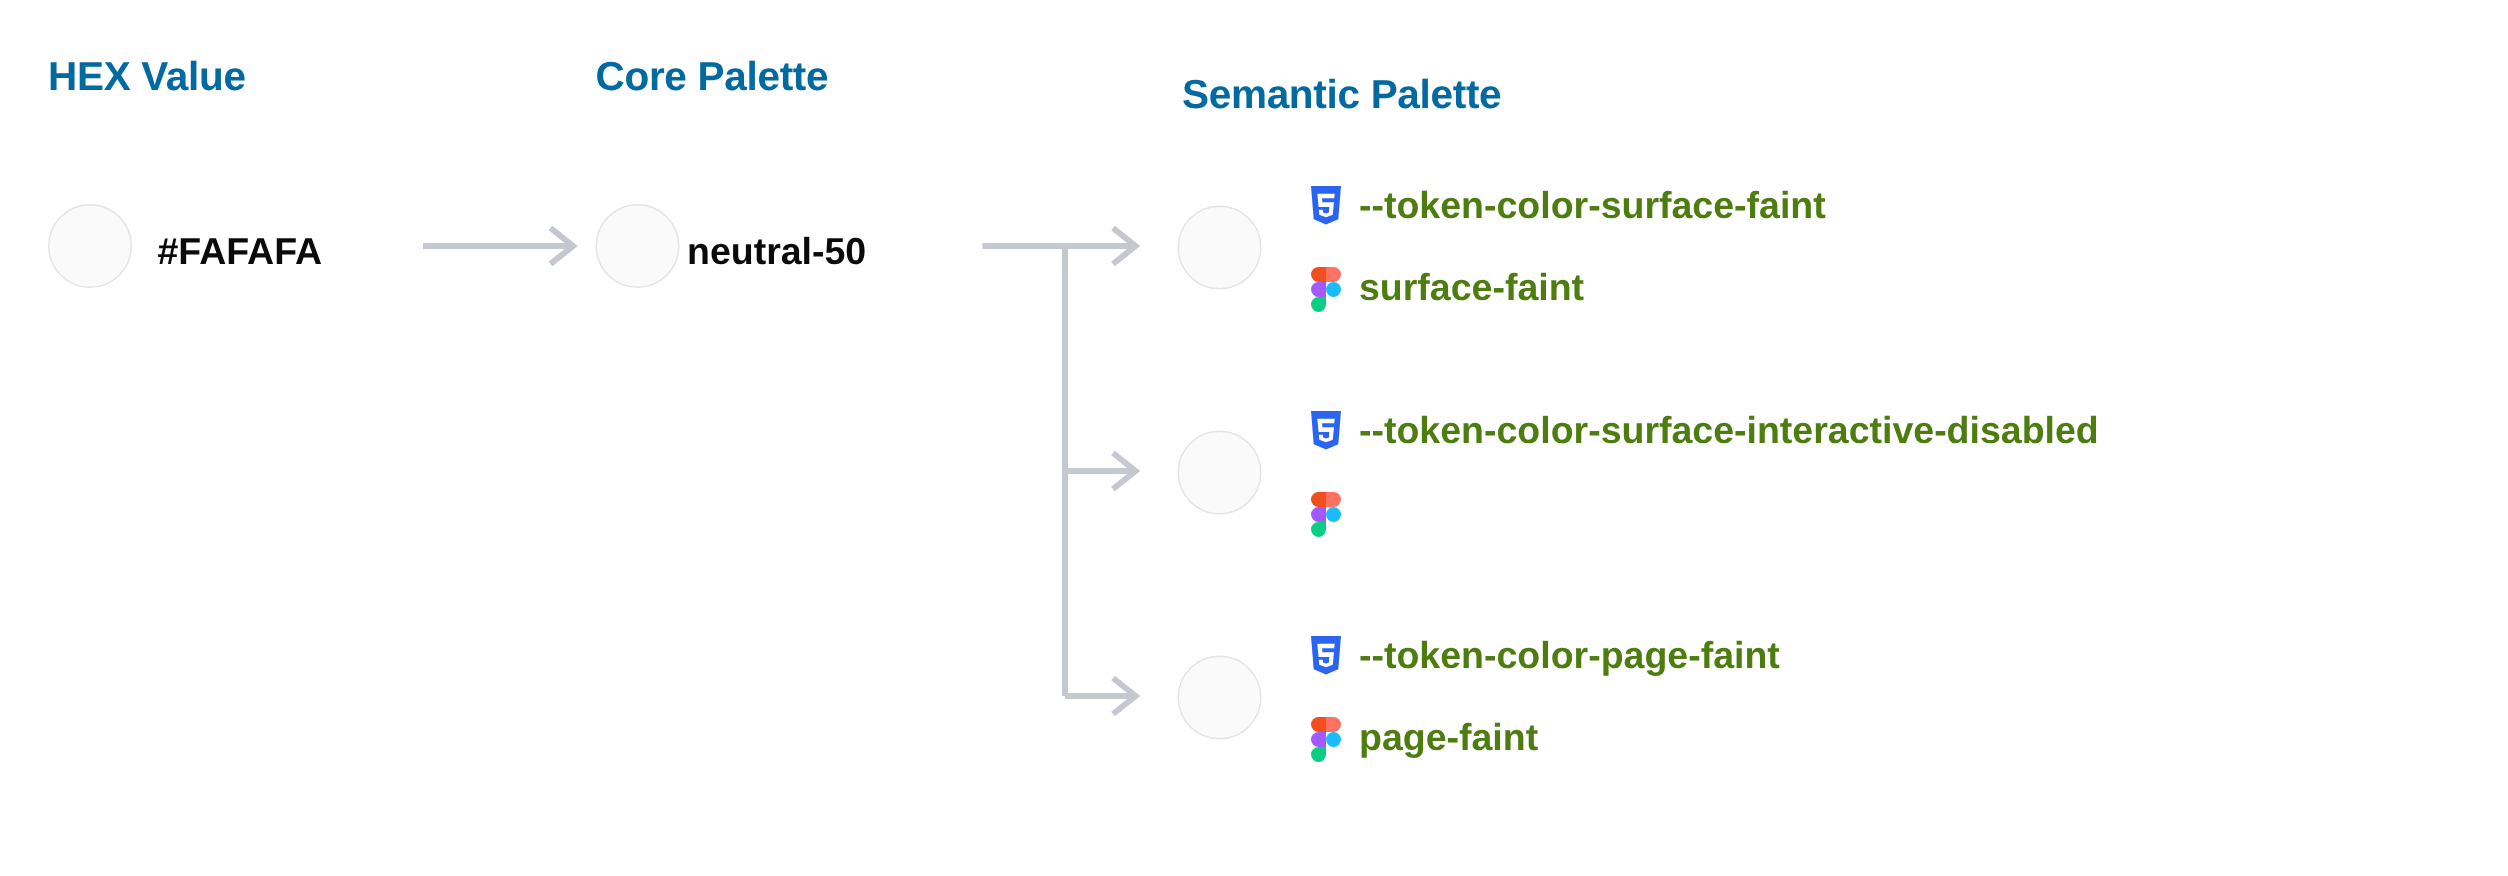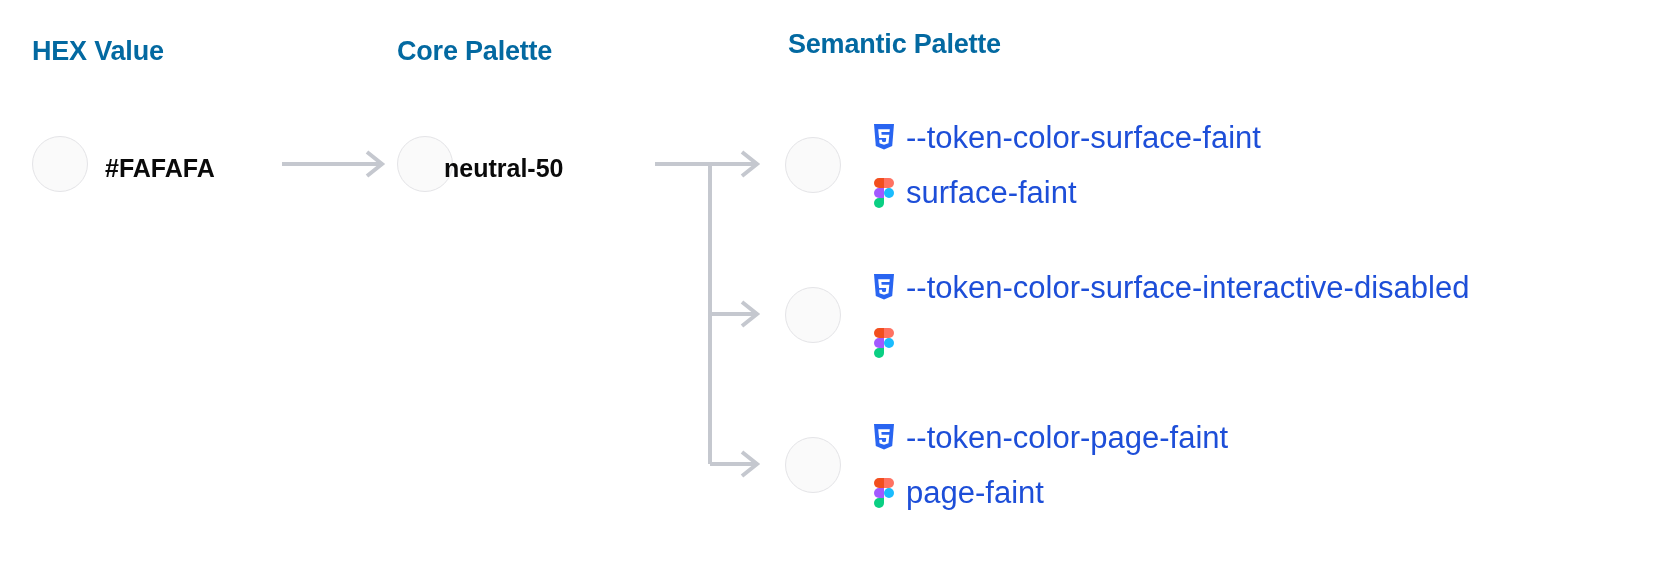--- a/index.html
+++ b/index.html
@@ -26,21 +26,21 @@
     position: absolute;
     font-size: 27px;
     font-weight: 700;
     letter-spacing: -0.2px;
     color: #0369a1;
     white-space: nowrap;
     line-height: 1;
   }
   .hdr-hex      { left: 32px;  top: 38px; }
   .hdr-core     { left: 397px; top: 38px; }
-  .hdr-semantic { left: 788px; top: 31px; }
+  .hdr-semantic { left: 788px; top: 50px; }
 
   
   .swatch {
     position: absolute;
     width: 56px;
     height: 56px;
     border-radius: 50%;
     background: #FAFAFA;
     border: 1.5px solid #E4E4E7;
     box-sizing: border-box;
@@ -85,23 +85,23 @@
     width: 790px;
   }
   .sem-line {
     display: flex;
     align-items: center;
     height: 55px;
     gap: 9px;
     white-space: nowrap;
   }
   .sem-text {
-    font-size: 31px;
-    font-weight: 400;
-    color: #1d4ed8;
+    font-size: 25px;
+    font-weight: 700;
+    color: #4d7c0f;
     line-height: 1;
     white-space: nowrap;
   }
 
   
   .icon-slot {
     width: 26px;
     height: 30px;
     flex: 0 0 26px;
     display: flex;
@@ -136,21 +136,21 @@
 
       <line x1="710" y1="464" x2="757" y2="464"></line>
       <polyline points="742,452 757,464 742,476"></polyline>
     </g>
   </svg>
 
   <div class="swatch" style="left: 32px; top: 136px; background: rgb(250, 250, 250); border-color: rgb(228, 228, 231);"></div>
   <div class="value-label" style="left:105px; top:156px;">#FAFAFA</div>
 
   <div class="swatch" style="left: 397px; top: 136px; background: rgb(250, 250, 250); border-color: rgb(228, 228, 231);"></div>
-  <div class="value-label" style="left:444px; top:156px;">neutral-50</div>
+  <div class="value-label" style="left:458px; top:156px;">neutral-50</div>
 
   <div class="sem-row" style="top:110px;">
     <div class="swatch sem-swatch" style="background: rgb(250, 250, 250); border-color: rgb(228, 228, 231);"></div>
     <div class="sem-labels">
       <div class="sem-line">
         <span class="icon-slot">
           <svg width="24" height="28" viewBox="0 0 24 28">
             <path d="M2 0 H22 L20.2 22.1 L12 25.6 L3.8 22.1 Z" fill="#2965F1"></path>
             <path d="M12 2.2 V23.6 L18.4 20.9 L19.9 2.2 Z" fill="#2965F1"></path>
             <path d="M6.2 5.2 H17.8 L17.5 8.1 H9.4 L9.6 10.8 H17.3 L16.5 19.2 L12 20.8 L7.5 19.2 L7.2 15.8 H9.9 L10.05 17.6 L12 18.3 L13.95 17.6 L14.15 14.0 H7.05 Z" fill="#FFFFFF"></path>

